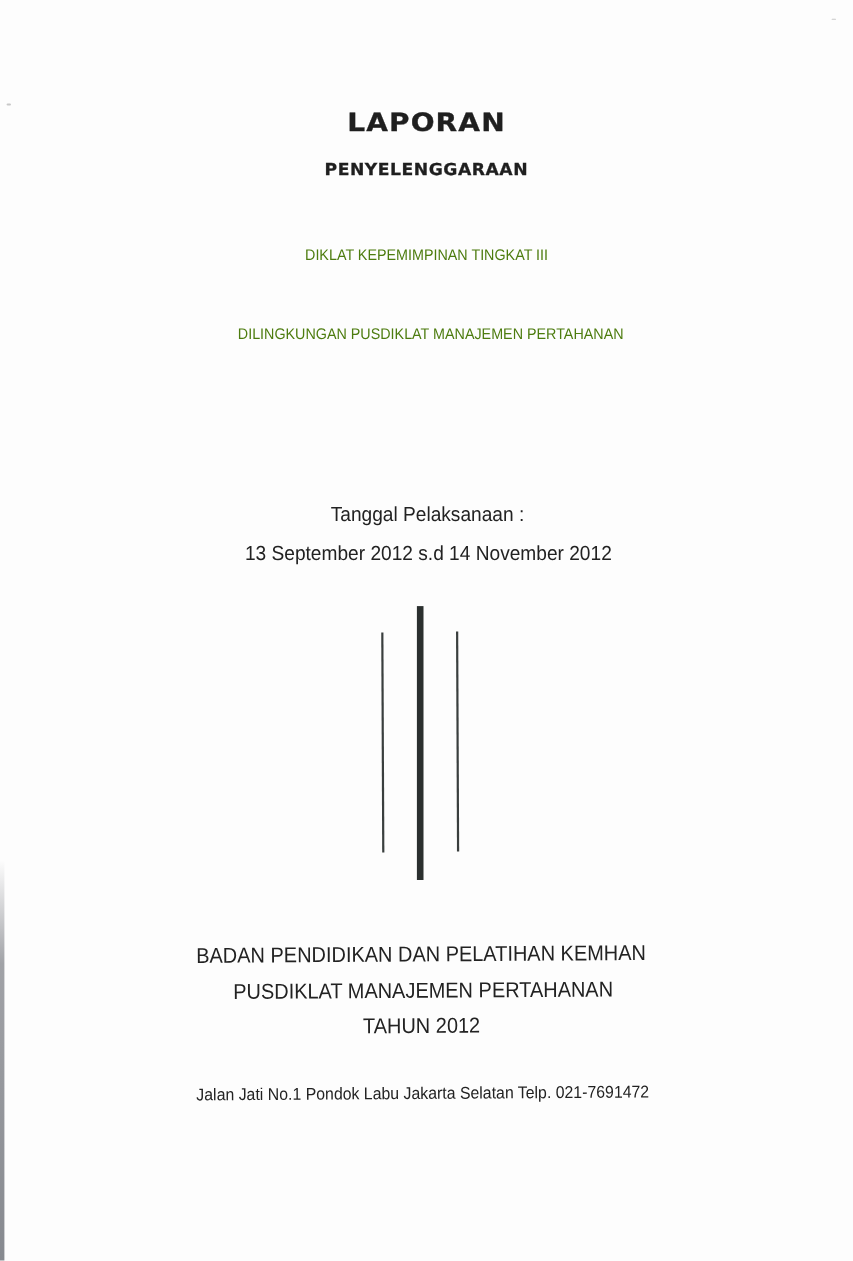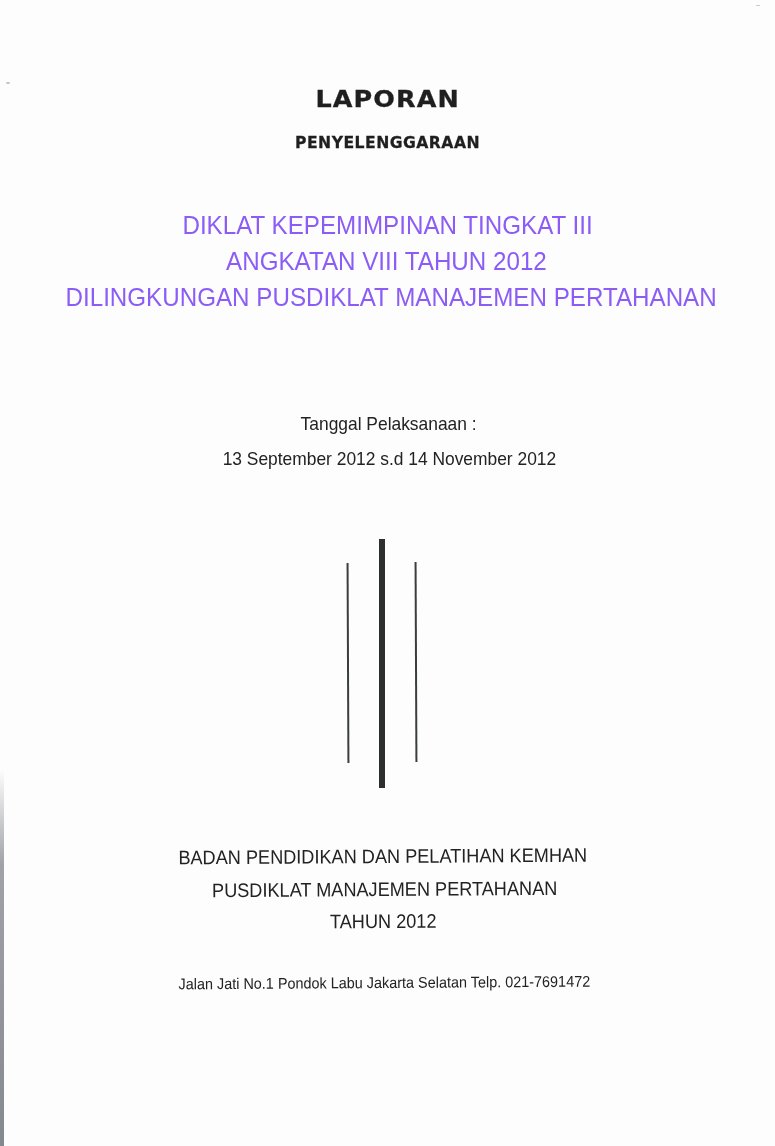--- a/index.html
+++ b/index.html
@@ -10,21 +10,21 @@
       width: 775px;
       height: 1146px;
       background: #fdfdfd;
       position: relative;
       overflow: hidden;
       font-family: "Liberation Sans", sans-serif;
       color: #232323;
     }
     .page {
       position: absolute;
-      left: 0; top: 0;
+      left: 0; top: 12px;
       width: 775px;
       height: 854px;
     }
     .scan-edge {
       position: absolute;
       left: 0;
       top: 770px;
       width: 4px;
       height: 376px;
       background: linear-gradient(to bottom, rgba(140,140,145,0) 0%, rgba(130,132,138,0.75) 25%, #85888e 100%);
@@ -50,29 +50,29 @@
       font-weight: bold;
       color: #1f1f1f;
       letter-spacing: 1px;
       -webkit-text-stroke: 0.3px #1f1f1f;
     }
     .t1 { top: 87px; font-size: 25px; }
     .t1 span { transform: scale(1.02, 0.92); transform-origin: center; }
     .t2 { top: 135px; font-size: 17px; }
     .t2 span { transform: scale(0.92, 0.88); transform-origin: center; letter-spacing: 0.5px; }
 
-    .body-text { font-size: 26px; color: #8b5cf6; }
+    .body-text { font-size: 14px; color: #4d7c0f; }
     .body-text span { transform: scaleX(0.93); transform-origin: center; }
 
     .l-diklat   { top: 212px; }
     .l-angkatan { top: 248px; left: -1px; }
     .l-lingk    { top: 284px; left: 4px; }
     .l-badik    { top: 311px; left: 1px; }
 
-    .date-text { font-size: 18.5px; color: #222; }
+    .date-text { font-size: 18.5px; color: #222; margin-top: 32px; }
     .date-text span { transform: scaleX(0.94); transform-origin: center; }
     .l-tgl   { top: 415px; left: 1px; }
     .l-date  { top: 450px; left: 2px; }
 
     .footer-text { font-size: 19.5px; color: #222; }
     .footer-text span { transform: scaleX(0.93) rotate(-0.35deg); transform-origin: center; }
     .l-badan   { top: 847px; left: -5px; }
     .l-pusd    { top: 880px; left: -3px; }
     .l-tahun   { top: 912px; left: -4px; }
 
@@ -119,23 +119,20 @@
   <div class="line deco t1">
     <span>LAPORAN</span>
   </div>
   <div class="line deco t2">
     <span>PENYELENGGARAAN</span>
   </div>
 
   <div class="line body-text l-diklat">
     <span>DIKLAT KEPEMIMPINAN TINGKAT III</span>
   </div>
-  <div class="line body-text l-angkatan">
-    <span>ANGKATAN VIII TAHUN  2012</span>
-  </div>
   <div class="line body-text l-lingk">
     <span>DILINGKUNGAN PUSDIKLAT MANAJEMEN PERTAHANAN</span>
   </div>
 
   <div class="line date-text l-tgl">
     <span>Tanggal Pelaksanaan  :</span>
   </div>
   <div class="line date-text l-date">
     <span>13 September 2012 s.d 14  November 2012</span>
   </div>

